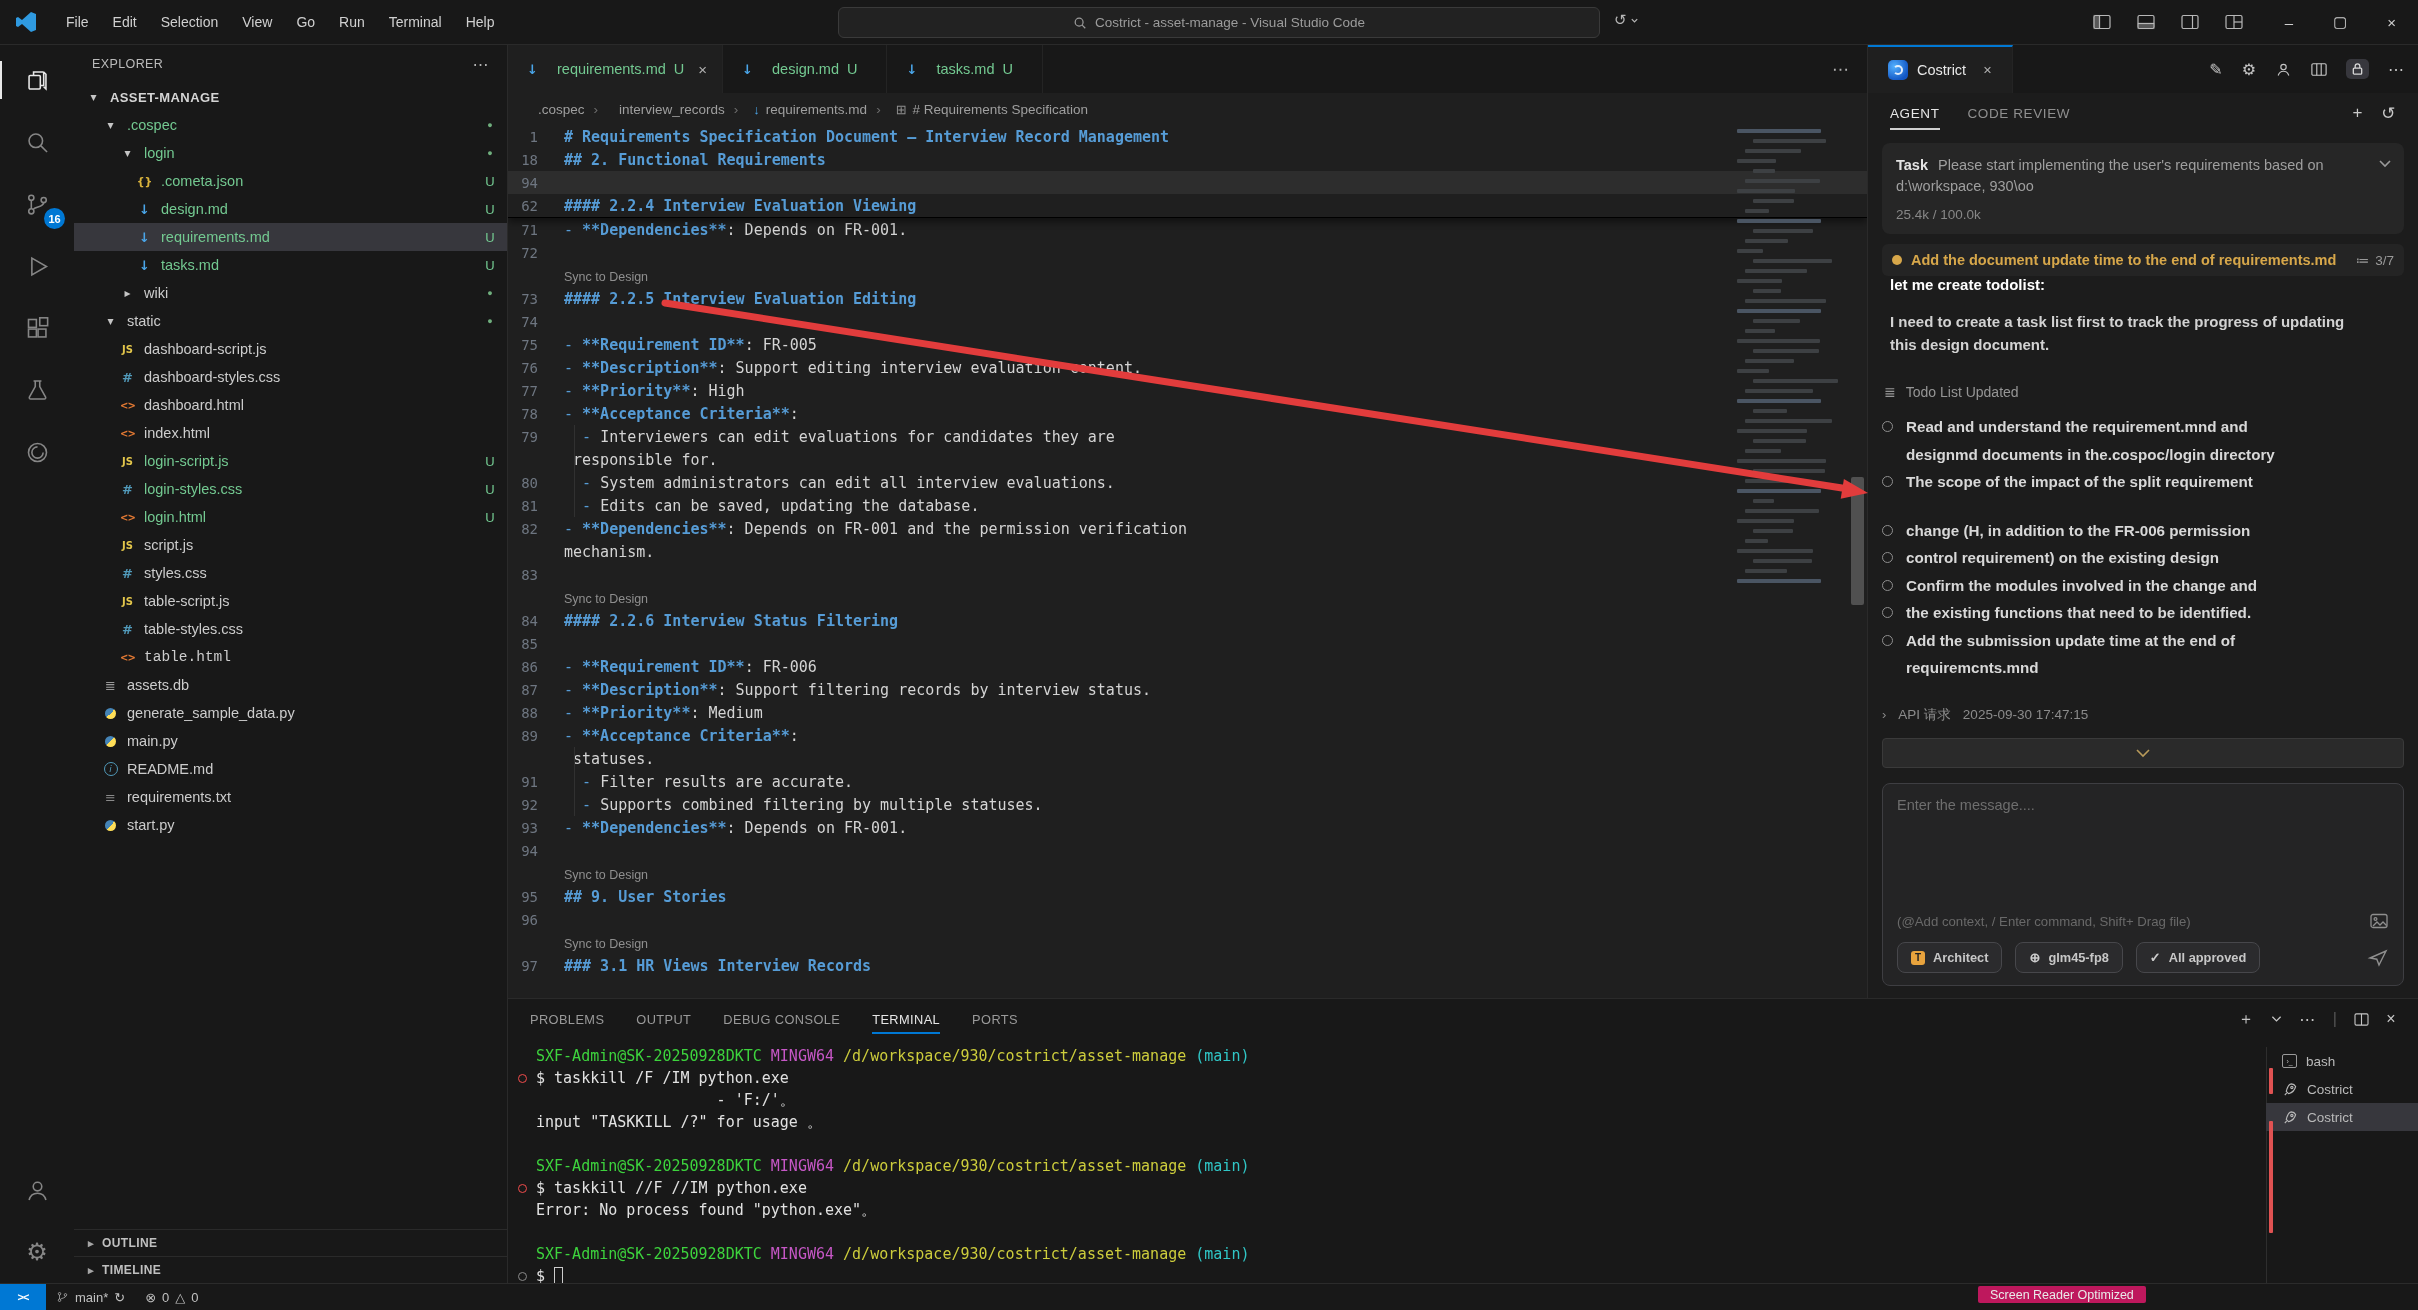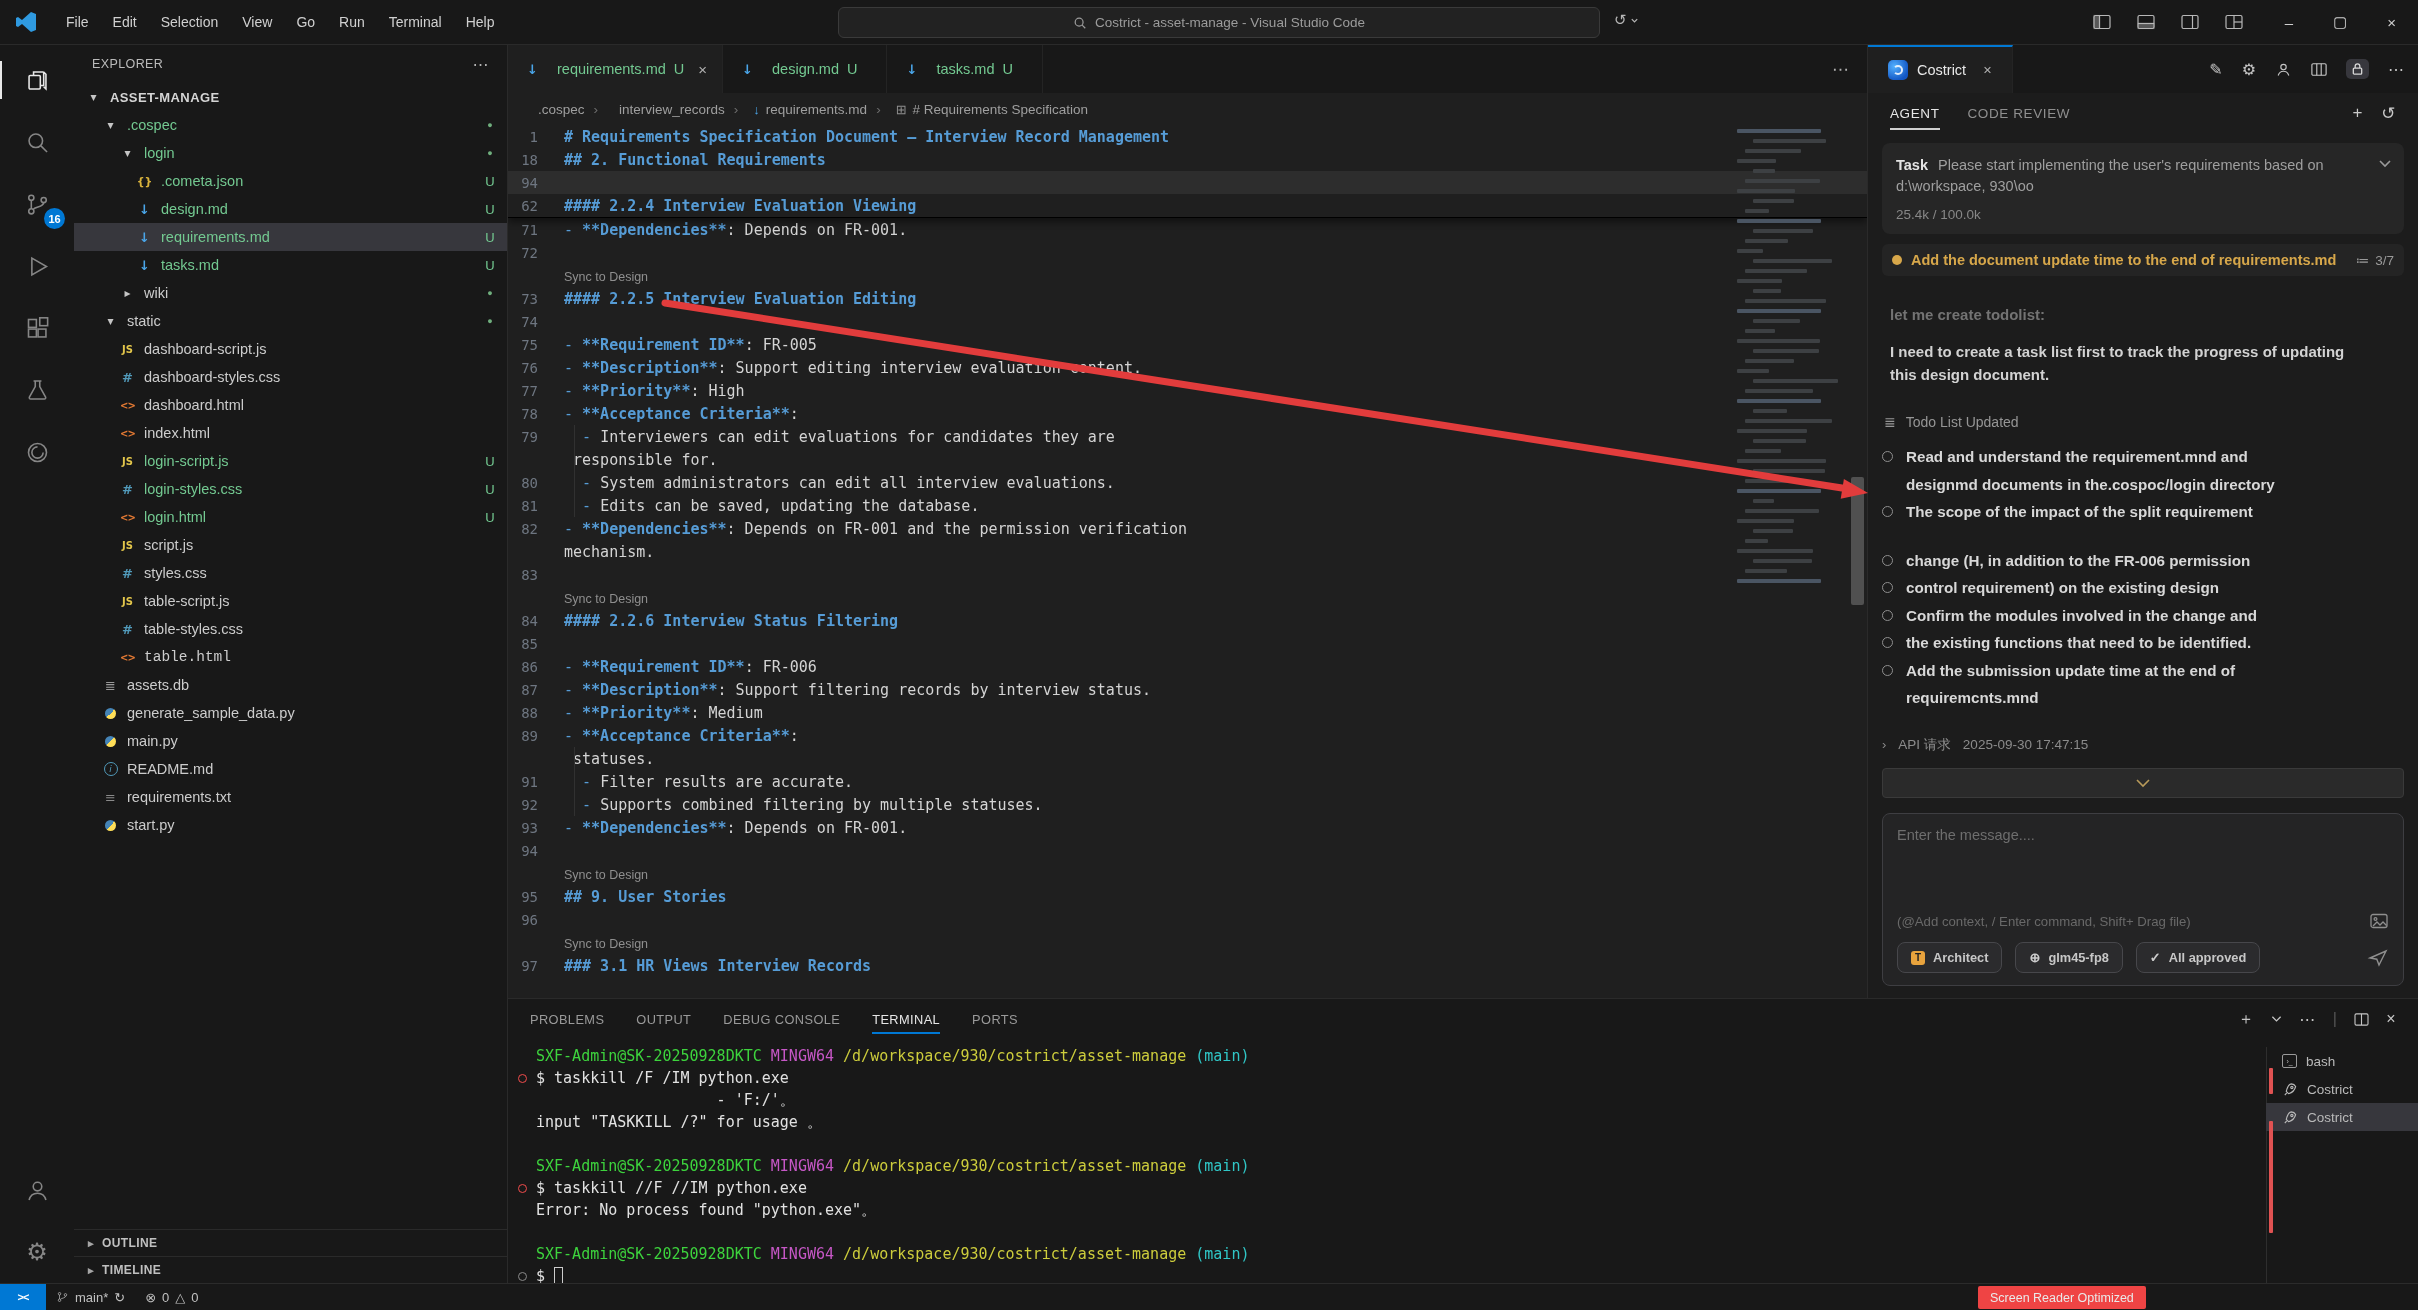--- a/index.html
+++ b/index.html
@@ -97,21 +97,21 @@
 .rp-subtab.active::after{content:"";position:absolute;left:0;right:0;bottom:0;height:2px;background:#d0d0d0}
 .rp-subactions{margin-left:auto;display:flex;gap:18px;color:#c9c9c9;font-size:17px}
 .rp-body{flex:1;padding:10px 14px 12px;display:flex;flex-direction:column;overflow:hidden;font-size:15px}
 .task-card{background:#262626;border-radius:8px;padding:12px 34px 10px 14px;color:#9f9f9f;font-size:14.5px;line-height:1.42;position:relative}
 .task-card .tk-title{color:#e4e4e4;font-weight:700;margin-right:10px}
 .task-meter{margin-top:9px;font-size:13.5px;color:#878787}
 .task-chev{position:absolute;right:12px;top:16px;stroke:#9a9a9a;fill:none;stroke-width:1.6}
 .status-line{margin-top:10px;background:#242424;border-radius:6px;padding:8px 10px;display:flex;align-items:center;gap:9px;font-size:14.5px;color:#d7a74a;font-weight:700}
 .status-line .sdot{width:10px;height:10px;border-radius:50%;background:#d7a74a;flex:none}
 .status-right{margin-left:auto;color:#9a9a9a;font-weight:400;font-size:13.5px;display:flex;gap:6px;align-items:center}
-.msg1{margin-top:30px;margin-left:8px;color:#737373;font-weight:600}
+.msg1{margin-left:8px;color:#ffffff;font-weight:600}
 .msg2{margin-top:18px;margin-left:8px;color:#d2d2d2;font-weight:600;line-height:1.5;width:90%}
 .todo-head{margin-top:28px;margin-left:2px;display:flex;align-items:center;gap:10px;color:#969696;font-size:14px}
 .todos{margin-top:13px}
 .todo{display:flex;gap:13px;align-items:flex-start;line-height:27.5px;font-size:15.2px;color:#d8d8d8;font-weight:600}
 .todo .ring{width:11px;height:11px;border:1.5px solid #8f8f8f;border-radius:50%;margin-top:8px;flex:none;visibility:hidden}
 .todo .ring.on{visibility:visible}
 .todo.gap{margin-top:21px}
 .api-line{margin-top:24px;display:flex;align-items:center;gap:12px;color:#8b8b8b;font-size:13.5px}
 .api-line .ch{color:#8b8b8b;font-size:13px}
 .collapse-btn{margin-top:14px;height:30px;background:#2a2a2a;border:1px solid #3a3a3a;border-radius:4px;display:grid;place-items:center}
@@ -146,21 +146,21 @@
 .srow.selected{background:#37373d}
 .srow .sic{display:none;width:16px}
 .srow.bash .bash-icon{display:grid;width:15px;height:14px;border:1px solid #9a9a9a;border-radius:2px;font-size:7px;place-items:center;color:#b9b9b9}
 .srow.rocket .rocket-icon{display:block;stroke:#b9b9b9;fill:none;stroke-width:1.2}
 .redbar{position:absolute;left:3px;width:4px;background:#e05252;border-radius:1px}
 .sideguide{position:absolute;left:0;top:8px;bottom:0;width:1px;background:#2e2e2e}
 
 .statusbar{position:absolute;left:0;right:0;bottom:0;height:27px;background:#181818;border-top:1px solid #2b2b2b;display:flex;align-items:center;font-size:13px;color:#c0c0c0;z-index:5}
 .remote{width:46px;height:100%;background:#0078d4;color:#fff;display:grid;place-items:center;font-size:11px;font-weight:700;letter-spacing:-1px}
 .sbitem{display:flex;align-items:center;gap:6px;padding:0 10px;height:100%}
-.sr-btn{position:absolute;left:1978px;top:2px;height:23px;padding:0 12px;background:#ef4444;color:#e9e9e9;font-size:12.5px;display:flex;align-items:center;border-radius:2px}
+.sr-btn{position:absolute;left:1978px;top:2px;height:17px;padding:0 12px;background:#be185d;color:#e9e9e9;font-size:12.5px;display:flex;align-items:center;border-radius:2px}
 .gb-ic{stroke:#c0c0c0;fill:none;stroke-width:1.3}
 
 .arrow-overlay{position:absolute;inset:0;z-index:60;pointer-events:none}
 </style>
 </head>
 <body>
 
 <div class="titlebar">
   <svg class="vslogo" viewBox="0 0 24 24">
       <path d="M17 2 8 10 4 7 2 8v8l2 1 4-3 9 8 5-2V4z" fill="#2f9ae0"></path>

